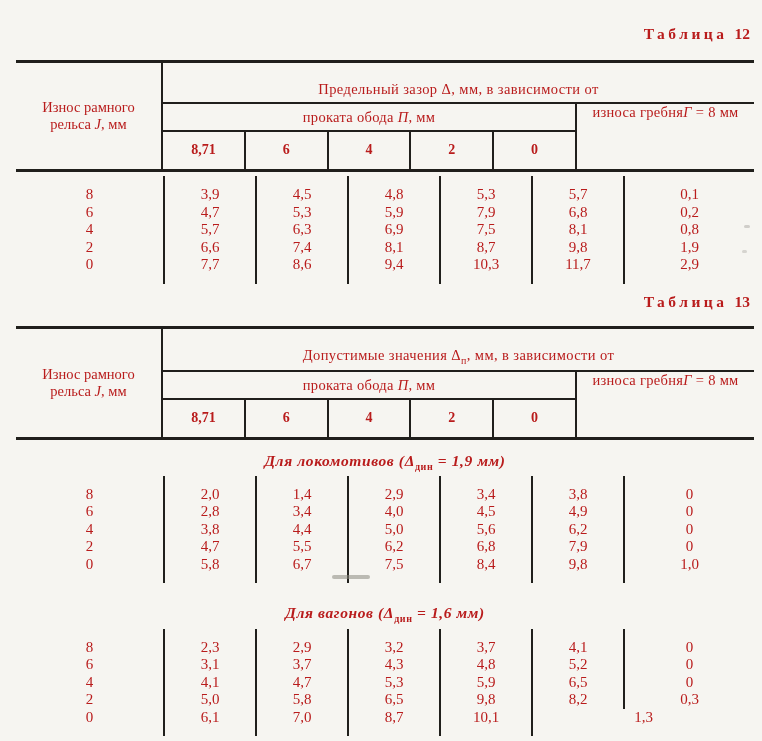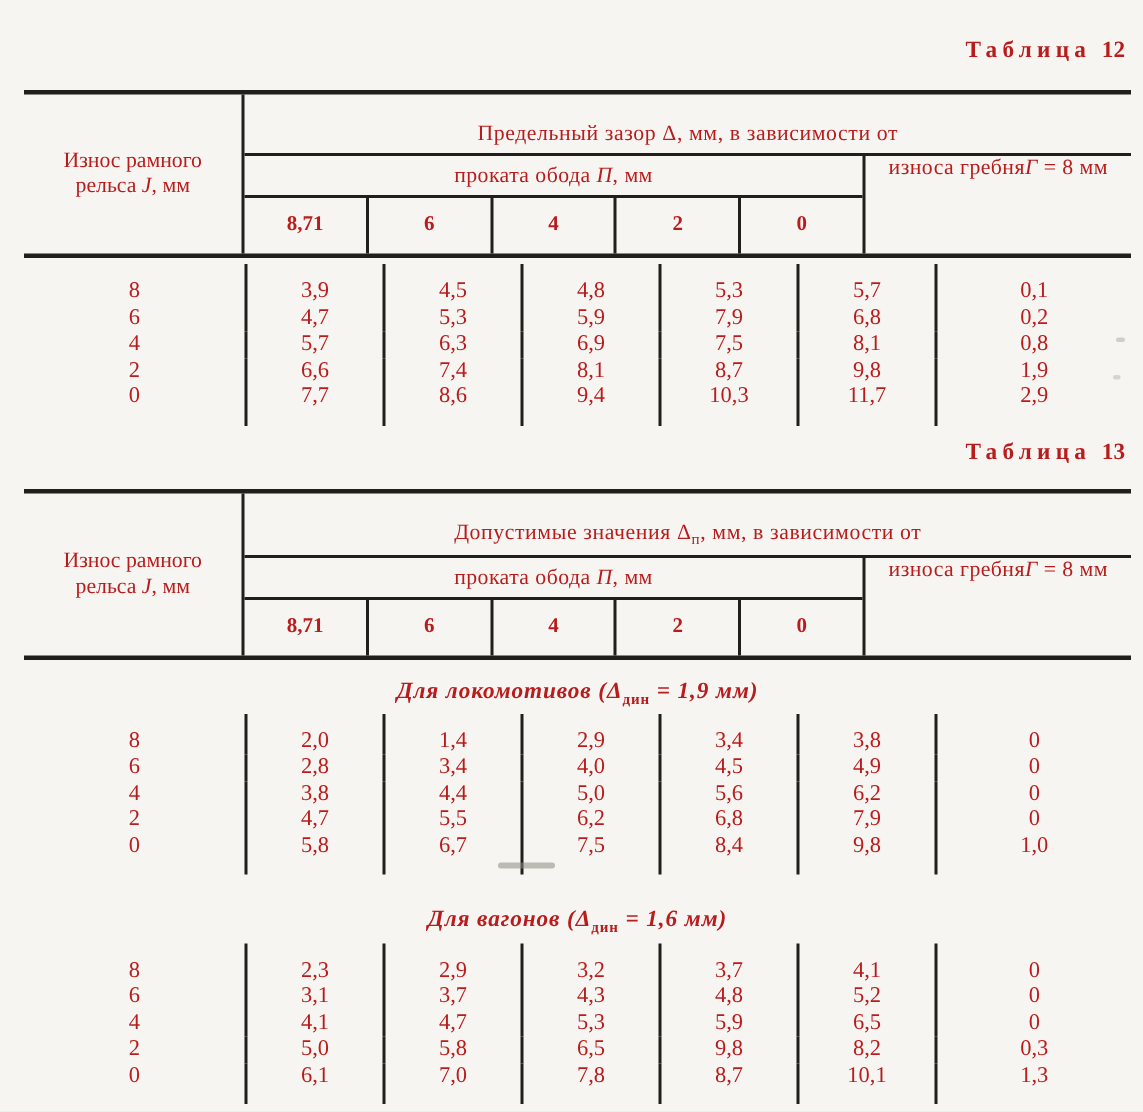--- a/index.html
+++ b/index.html
@@ -279,21 +279,20 @@
           <div class="dc">5,8</div>
           <div class="dc">6,5</div>
           <div class="dc">9,8</div>
           <div class="dc">8,2</div>
           <div class="dc dcr">0,3</div>
         </div>
       <div class="drow">
           <div class="dstub">0</div>
           <div class="dc">6,1</div>
           <div class="dc">7,0</div>
-          <div class="dc">7,8</div>
           <div class="dc">8,7</div>
           <div class="dc">10,1</div>
           <div class="dc dcr">1,3</div>
         </div>
     </div>
   </div>
 
   <div class="smudge" style="left:332px;top:575px;width:38px;height:4px;"></div>
   <div class="smudge" style="left:744px;top:225px;width:6px;height:3px;opacity:.35;"></div>
   <div class="smudge" style="left:742px;top:250px;width:5px;height:3px;opacity:.3;"></div>

